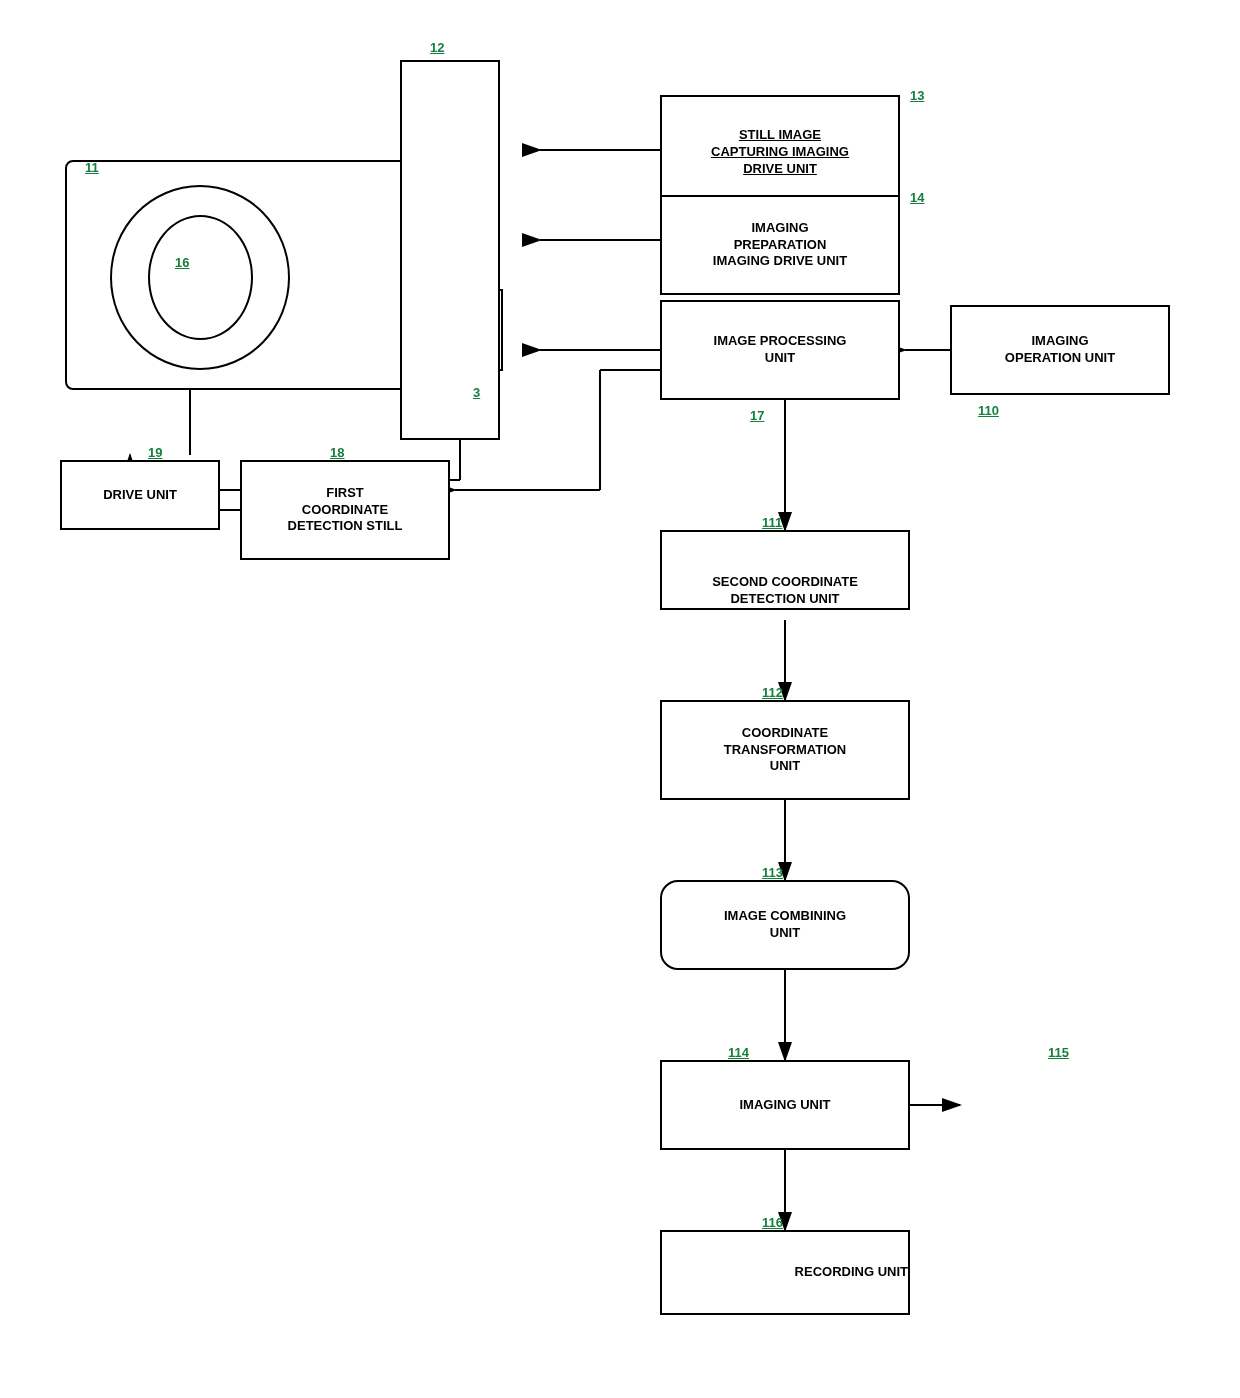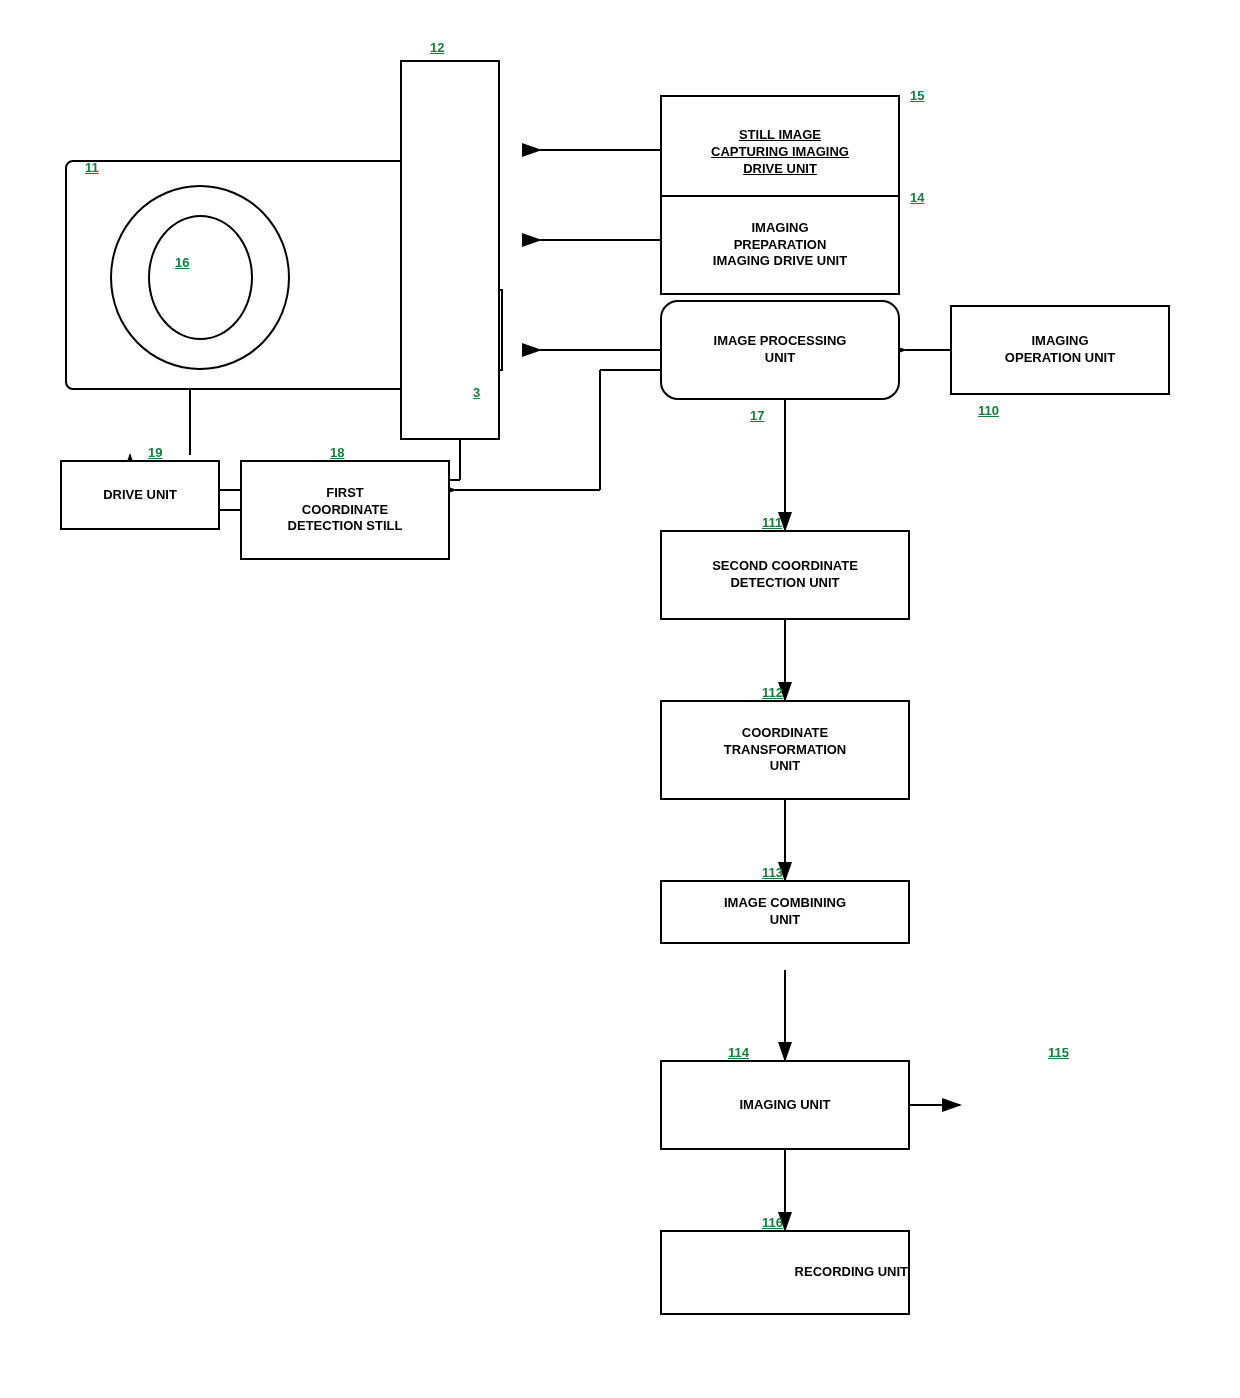--- a/index.html
+++ b/index.html
@@ -129,30 +129,30 @@
 
   <div class="label" style="left:430px; top:40px;">12</div>
   <div class="label" style="left:85px; top:160px;">11</div>
   <div class="label" style="left:473px; top:385px;">3</div>
 
   <div class="box" style="left:660px; top:95px; width:240px; height:115px;">
     <span style="white-space:pre-line; font-size:13px; font-weight:bold;text-decoration:underline;">STILL IMAGE
 CAPTURING IMAGING
 DRIVE UNIT</span>
   </div>
-  <div class="label" style="left:910px; top:88px;">15</div>
+  <div class="label" style="left:910px; top:88px;">13</div>
 
   <div class="box" style="left:660px; top:195px; width:240px; height:100px;">
     <span style="white-space:pre-line; font-size:13px; font-weight:bold;">IMAGING
 PREPARATION
 IMAGING DRIVE UNIT</span>
   </div>
   <div class="label" style="left:910px; top:190px;">14</div>
 
-  <div class="box" style="left:660px; top:300px; width:240px; height:100px;border-radius:18px;">
+  <div class="box" style="left:660px; top:300px; width:240px; height:100px;">
     <span style="white-space:pre-line; font-size:13px; font-weight:bold;">IMAGE PROCESSING
 UNIT</span>
   </div>
   <div class="label" style="left:750px; top:408px;">17</div>
 
   <div class="box" style="left:950px; top:305px; width:220px; height:90px;">
     <span style="white-space:pre-line; font-size:13px; font-weight:bold;">IMAGING
 OPERATION UNIT</span>
   </div>
   <div class="label" style="left:978px; top:403px;">110</div>
@@ -162,34 +162,34 @@
 COORDINATE
 DETECTION STILL</span>
   </div>
   <div class="label" style="left:330px; top:445px;">18</div>
 
   <div class="box" style="left:60px; top:460px; width:160px; height:70px;">
     <span style="font-size:13px; font-weight:bold;">DRIVE UNIT</span>
   </div>
   <div class="label" style="left:148px; top:445px;">19</div>
 
-  <div class="box" style="left:660px; top:530px; width:250px; height:90px;">
+  <div class="box" style="left:660px; top:530px; width:250px; height:80px;align-items:flex-end;">
     <span style="white-space:pre-line; font-size:13px; font-weight:bold;">SECOND COORDINATE
 DETECTION UNIT</span>
   </div>
   <div class="label" style="left:762px; top:515px;">111</div>
 
   <div class="box" style="left:660px; top:700px; width:250px; height:100px;">
     <span style="white-space:pre-line; font-size:13px; font-weight:bold;">COORDINATE
 TRANSFORMATION
 UNIT</span>
   </div>
   <div class="label" style="left:762px; top:685px;">112</div>
 
-  <div class="box" style="left:660px; top:880px; width:250px; height:64px;">
+  <div class="box" style="left:660px; top:880px; width:250px; height:90px;border-radius:18px;">
     <span style="white-space:pre-line; font-size:13px; font-weight:bold;">IMAGE COMBINING
 UNIT</span>
   </div>
   <div class="label" style="left:762px; top:865px;">113</div>
 
   <div class="box" style="left:660px; top:1060px; width:250px; height:90px;">
     <span style="font-size:13px; font-weight:bold;">IMAGING UNIT</span>
   </div>
   <div class="label" style="left:728px; top:1045px;">114</div>
 

